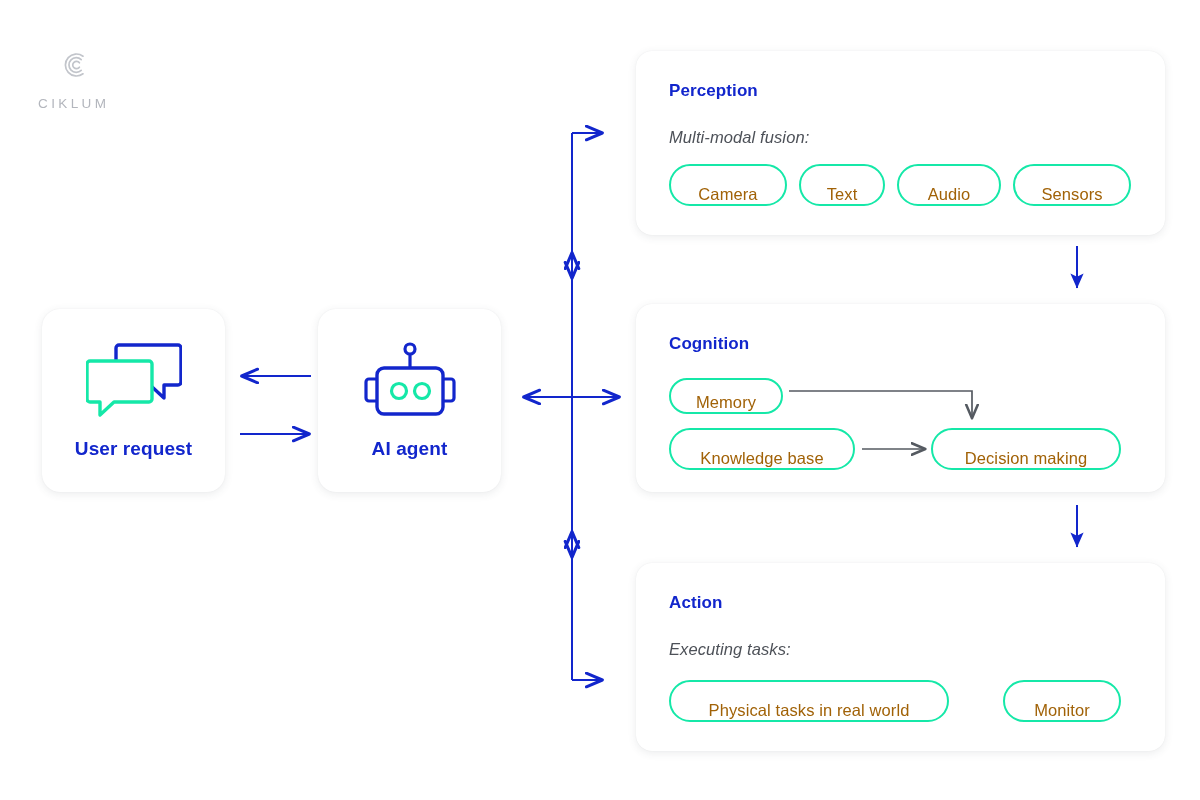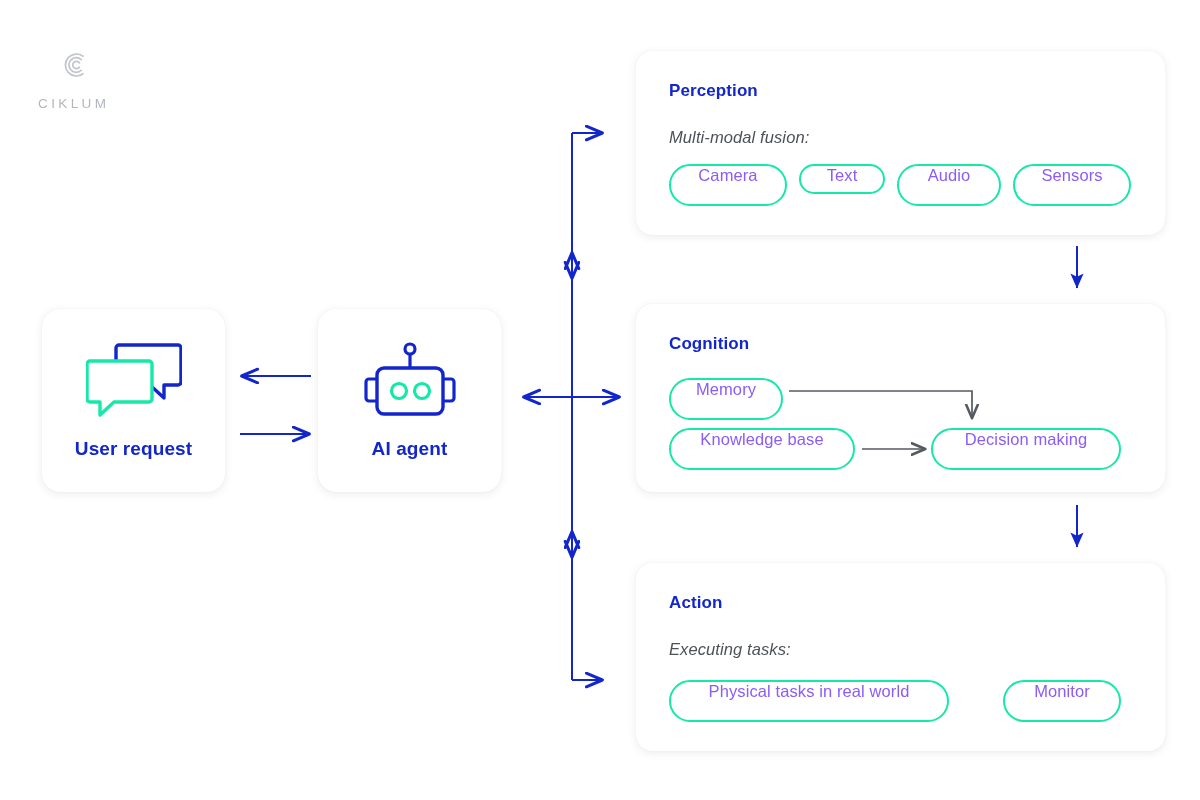--- a/index.html
+++ b/index.html
@@ -79,24 +79,24 @@
   }
 
   
   .pill {
     position: absolute;
     box-sizing: border-box;
     border: 2px solid #15e8a8;
     border-radius: 999px;
     background: #ffffff;
     display: flex;
-    align-items: flex-start;
+    align-items: flex-end;
     justify-content: center;
     font-size: 16.5px;
-    color: #8b5cf6;
+    color: #a16207;
     letter-spacing: 0.1px;
     white-space: nowrap;
   }
 
   
   #connectors {
     position: absolute;
     left: 0; top: 0;
     width: 1200px; height: 800px;
     pointer-events: none;
@@ -146,34 +146,34 @@
   </span>
   <span class="node-label">AI agent</span>
 </div>
 
 <div class="card stage-card" style="left:636px; top:51px; width:529px; height:184px;">
   <div class="stage-title">Perception</div>
   <div class="stage-sub">Multi-modal fusion:</div>
   <div class="pill" style="left:33px; top:113px; width:118px; height:42px;">
     <span>Camera</span>
   </div>
-  <div class="pill" style="left:163px; top:113px; width:86px; height:30px;">
+  <div class="pill" style="left:163px; top:113px; width:86px; height:42px;">
     <span>Text</span>
   </div>
   <div class="pill" style="left:377px; top:113px; width:118px; height:42px;">
     <span>Sensors</span>
   </div>
   <div class="pill" style="left:261px; top:113px; width:104px; height:42px;">
     <span>Audio</span>
   </div>
 </div>
 
 <div class="card stage-card" style="left:636px; top:304px; width:529px; height:188px;">
   <div class="stage-title">Cognition</div>
-  <div class="pill" style="left:33px; top:74px; width:114px; height:42px;">
+  <div class="pill" style="left:33px; top:74px; width:114px; height:36px;">
     <span>Memory</span>
   </div>
   <div class="pill" style="left:33px; top:124px; width:186px; height:42px;">
     <span>Knowledge base</span>
   </div>
   <div class="pill" style="left:295px; top:124px; width:190px; height:42px;">
     <span>Decision making</span>
   </div>
 </div>
 

